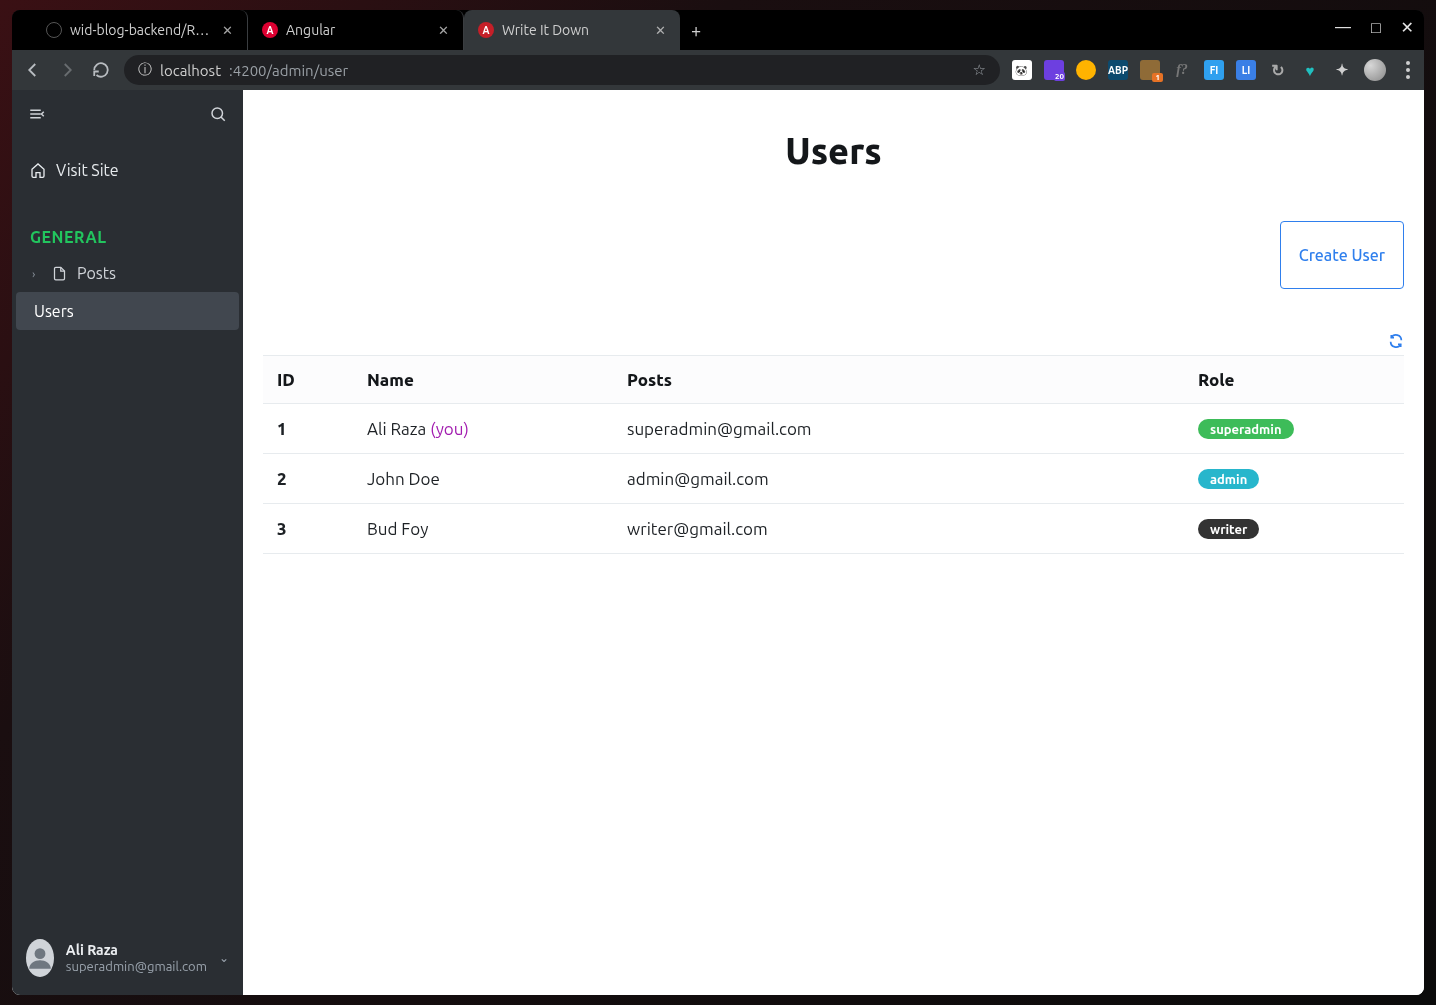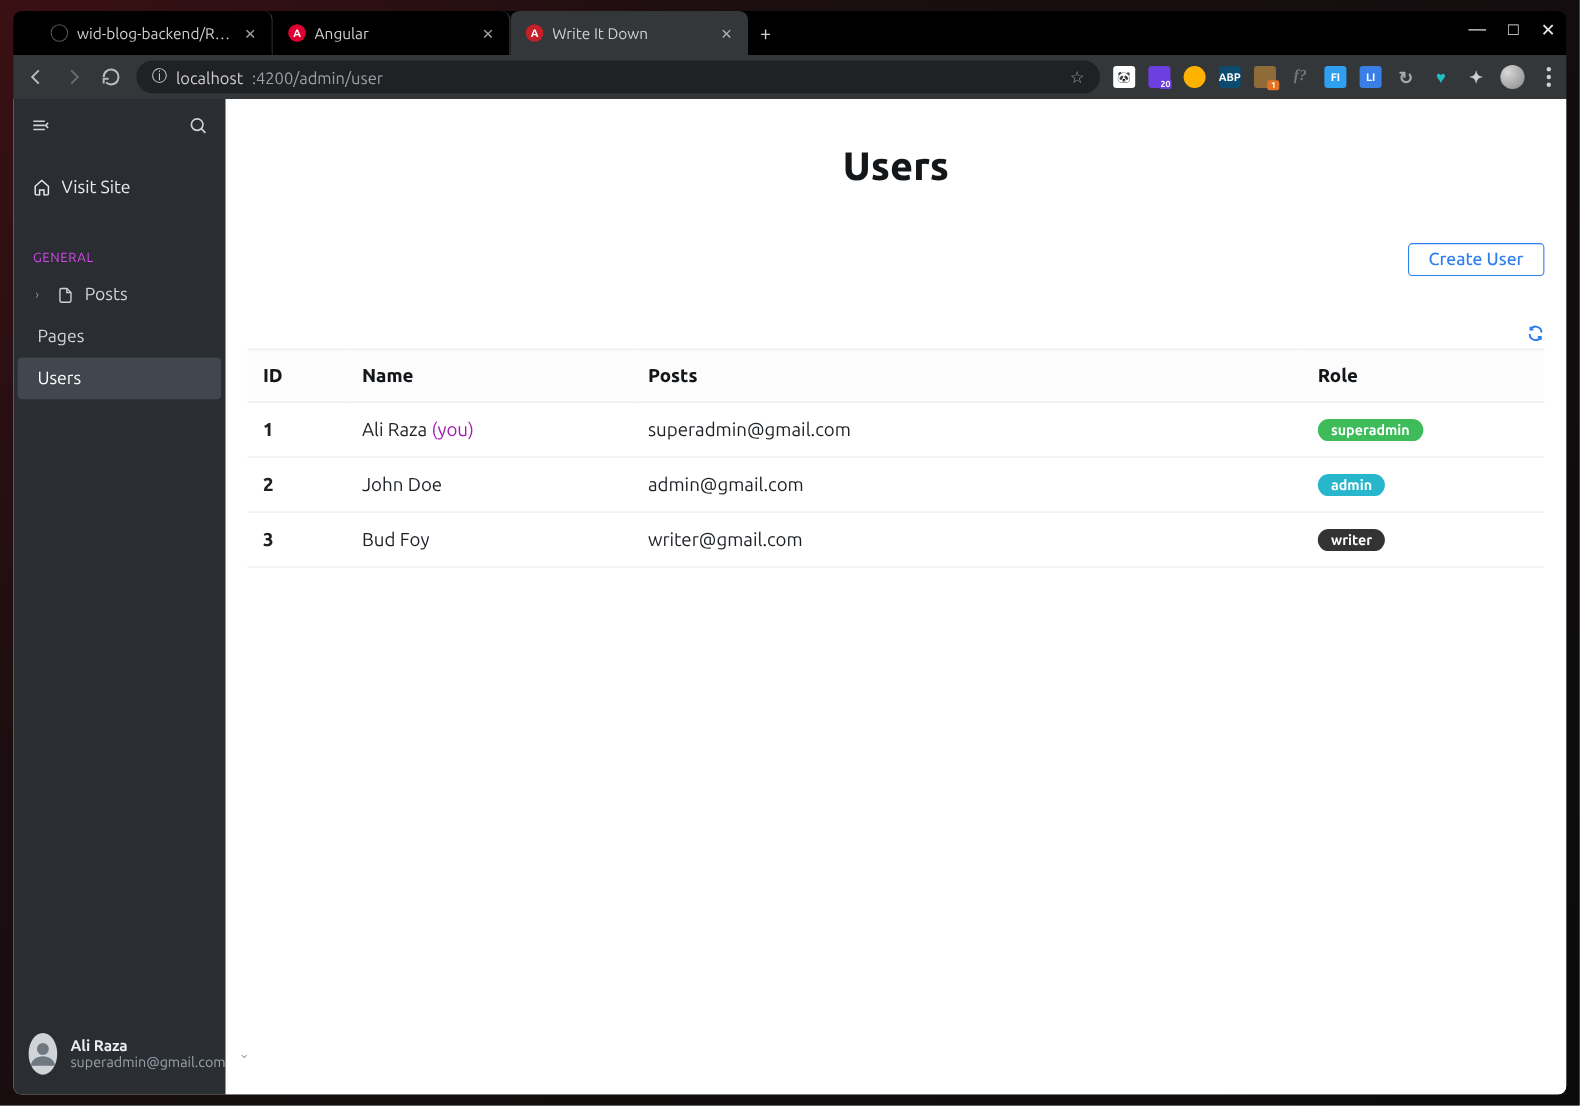--- a/index.html
+++ b/index.html
@@ -55,41 +55,41 @@
   .ext.li{background:#3a7fe6}
   .ext.ring{color:#aaa;background:transparent;font-size:16px}
   .ext.heart{background:transparent;color:#21c0c0;font-size:15px}
   .ext.puzzle{color:#cfcfcf;background:transparent;font-size:15px}
   .avatar-small{width:22px;height:22px;border-radius:50%;background:radial-gradient(circle at 30% 30%,#d7d7d7,#888)}
   .kebab{width:4px;display:flex;flex-direction:column;gap:3px;padding:0 8px}
   .kebab span{width:4px;height:4px;background:#cfcfcf;border-radius:50%}
 
   
   .app{flex:1;display:flex;background:#fff;}
-  .sidebar{width:193px;background:var(--sidebar);color:var(--sidebar-text);display:flex;flex-direction:column;position:relative}
+  .sidebar{width:231px;background:var(--sidebar);color:var(--sidebar-text);display:flex;flex-direction:column;position:relative}
   .sb-top{height:48px;display:flex;align-items:center;justify-content:space-between;padding:0 16px;color:#cfd3d8}
   .sb-visit{display:flex;align-items:center;gap:10px;padding:0 18px;height:40px;cursor:default;color:#e7ebee;margin-top:12px}
   .sb-group{margin-top:30px}
-  .sb-label{font-size:12px;letter-spacing:.5px;color:#d946ef;font-weight:400;padding:8px 18px}
+  .sb-label{font-size:16px;letter-spacing:.5px;color:#22c55e;font-weight:700;padding:8px 18px}
   .sb-item{display:flex;align-items:center;gap:10px;height:38px;padding:0 18px;color:#d0d4d9;cursor:default;border-radius:4px;margin:0 4px}
   .sb-item.indent{padding-left:36px;position:relative}
   .sb-item.indent .chev{position:absolute;left:16px;font-size:12px;color:#8a929c}
   .sb-item.active{background:var(--sidebar-hover);color:#fff}
   .sb-footer{position:absolute;bottom:18px;left:0;right:0;display:flex;align-items:center;gap:12px;padding:0 14px}
   .sb-avatar{width:38px;height:38px;border-radius:50%;background:#d0d4d9;display:flex;align-items:center;justify-content:center}
   .sb-userinfo{flex:1;line-height:1.2;display:flex;flex-direction:column}
   .sb-userinfo .nm{color:#ebeef1;font-size:14px;font-weight:600}
   .sb-userinfo .em{color:#9aa3ad;font-size:13px}
   .sb-caret{color:#9aa3ad;font-size:12px}
 
   
   .content{flex:1;background:#fff;padding:0 20px;overflow:auto}
   h1.page-title{text-align:center;font-size:36px;font-weight:800;color:var(--heading);margin:40px 0 50px}
   .toolbar{display:flex;justify-content:flex-end;margin-bottom:44px}
-  .btn-outline{border:1px solid var(--blue);color:var(--blue);background:#fff;border-radius:4px;padding:5px 18px;font-size:16px;font-weight:500}
+  .btn-outline{border:1px solid var(--blue);color:var(--blue);background:#fff;border-radius:4px;padding:24px 18px;font-size:16px;font-weight:500}
   .refresh-row{display:flex;justify-content:flex-end;margin-bottom:6px}
   .refresh-icn{color:var(--blue);font-size:16px}
   table{width:100%;border-collapse:collapse;font-size:17px;color:#1d2125}
   thead th{text-align:left;padding:14px 14px;font-weight:800;color:var(--heading);border-top:1px solid var(--border);border-bottom:1px solid var(--border);background:#fcfcfd}
   tbody td{padding:14px 14px;border-bottom:1px solid var(--border);vertical-align:middle}
   tbody td.idcol{font-weight:800}
   .you{color:#a21caf}
   .pill{display:inline-block;font-size:13px;font-weight:700;color:#fff;padding:3px 12px;border-radius:14px}
   .pill.superadmin{background:var(--green)}
   .pill.admin{background:var(--teal)}
@@ -209,23 +209,20 @@
         <div class="sb-item indent">
           <span class="chev">›</span>
           <span>
             <svg width="15" height="15" viewBox="0 0 24 24" fill="none" stroke="currentColor" stroke-width="2">
                 <path d="M14 2H6a2 2 0 0 0-2 2v16a2 2 0 0 0 2 2h12a2 2 0 0 0 2-2V8z"></path>
                 <polyline points="14 2 14 8 20 8"></polyline>
               </svg>
           </span>
           <span>Posts</span>
         </div>
-        <div class="sb-item">
-          <span>Pages</span>
-        </div>
         <div class="sb-item active">
           <span>Users</span>
         </div>
       </div>
 
       <div class="sb-group">
       </div>
 
       <div class="sb-footer">
         <span class="sb-avatar">

